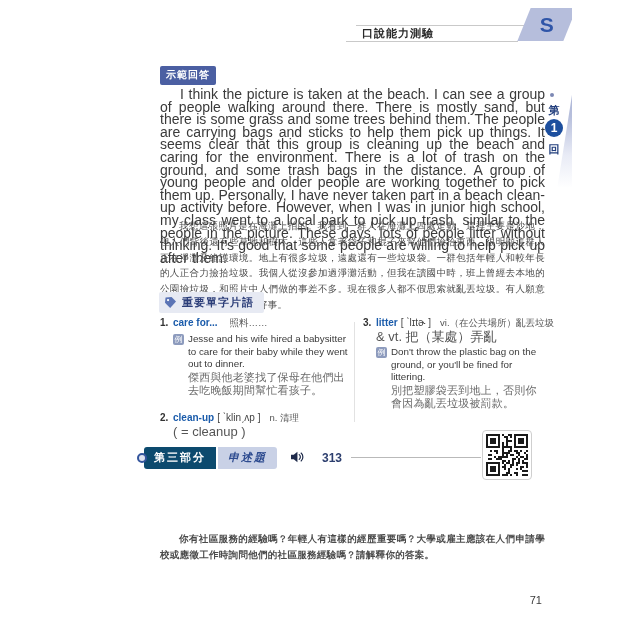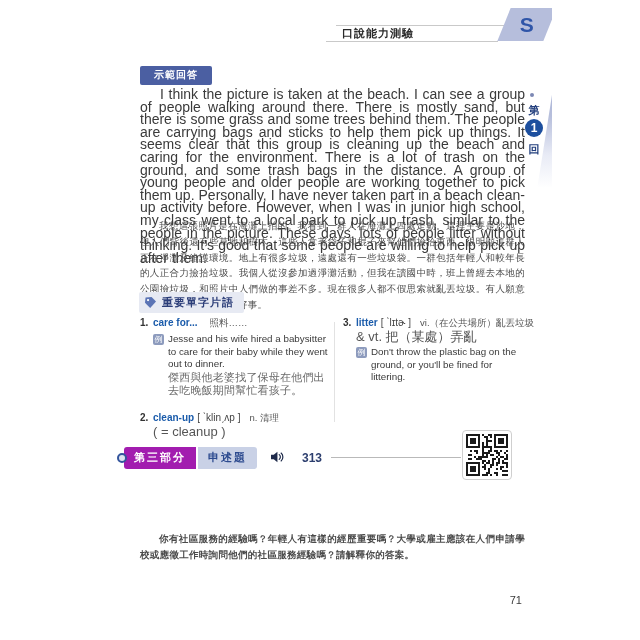--- a/index.html
+++ b/index.html
@@ -1,17 +1,17 @@
 <!DOCTYPE html>
 <html><head>
 <meta charset="utf-8">
 <style>
   html,body{margin:0;padding:0;background:#fff;}
   .page{position:relative;width:552px;height:640px;background:#fff;overflow:hidden;
-        font-family:"Liberation Sans","DejaVu Sans",sans-serif;color:#3b3b3b;}
+        font-family:"Liberation Sans","DejaVu Sans",sans-serif;color:#3b3b3b;margin-left:20px;}
 
   
   .hdr-line{position:absolute;height:1px;background:#c9c9c9;}
   .hdr-line-top{left:336px;top:25px;width:172px;}
   .hdr-line-bottom{left:326px;top:41px;width:172px;}
   .hdr-title{position:absolute;top:26px;right:138px;font-size:11px;font-weight:bold;
              color:#2a2a2a;letter-spacing:1px;}
   .hdr-para{position:absolute;left:504px;top:8px;width:46px;height:33px;background:#b6bedc;
             transform:skewX(-22deg);display:flex;align-items:center;justify-content:center;}
   .hdr-s{transform:skewX(22deg);color:#2f55a8;font-size:21px;font-weight:bold;}
@@ -24,21 +24,21 @@
   .tab-prefix,.tab-suffix{position:absolute;left:526px;width:16px;text-align:center;
              font-size:11px;font-weight:bold;color:#24407e;}
   .tab-prefix{top:103px;}
   .tab-suffix{top:142px;}
   .tab-num{position:absolute;left:525px;top:119px;width:18px;height:18px;border-radius:50%;
            background:#1d4f9e;color:#fff;font-size:12px;font-weight:bold;
            display:flex;align-items:center;justify-content:center;}
 
   
   .badge-sample{position:absolute;left:140px;top:66px;background:#4b5fa2;color:#fff;
-                font-size:10px;font-weight:bold;padding:2px 14px 3px;border-radius:2px;letter-spacing:1px;}
+                font-size:10px;font-weight:bold;padding:2px 6px 3px;border-radius:2px;letter-spacing:1px;}
   .para-en{position:absolute;left:140px;width:385px;margin:0;font-size:14px;line-height:12.6px;
            text-align:justify;color:#3a3a3a;text-indent:20px;}
   .para-zh{position:absolute;left:140px;width:385px;margin:0;font-size:9.5px;line-height:15.8px;
            text-align:justify;color:#4a4a4a;text-indent:19px;letter-spacing:.3px;}
   .sample-en{top:88px;}
   .sample-zh{top:218px;}
 
   
   .vocab-bar{position:absolute;left:139px;top:292px;background:#e7eaf3;border-radius:2px;
              padding:3px 10px 3px 5px;display:flex;align-items:center;gap:5px;}
@@ -59,24 +59,24 @@
   .ex-mark{flex:0 0 auto;width:11px;height:11px;margin-top:1px;background:#8d9bbd;color:#fff;
            font-size:8px;line-height:11px;text-align:center;border-radius:2px;}
   .ex-en{font-size:9.8px;line-height:12.6px;color:#3a3a3a;}
   .ex-zh{font-size:11px;line-height:13.5px;color:#6a6a6a;letter-spacing:.2px;}
 
   
   .part-row{position:absolute;left:117px;top:447px;width:344px;height:21px;
             display:flex;align-items:center;}
   .part-dot{width:6px;height:6px;border-radius:50%;border:2px solid #33549c;background:#dfe4f0;
             margin-right:-3px;z-index:2;}
-  .badge-part{background:#a21caf;color:#fff;font-size:11px;font-weight:bold;letter-spacing:2px;
+  .badge-part{background:#0c4a6e;color:#fff;font-size:11px;font-weight:bold;letter-spacing:2px;
               padding:3px 10px 4px;border-radius:3px 0 0 3px;z-index:1;}
   .badge-type{background:#c9d1e6;color:#2c4a8f;font-size:11px;font-weight:bold;letter-spacing:2px;
-              padding:3px 10px 4px;border-radius:0 3px 3px 0;margin-left:2px;}
+              padding:3px 10px 4px;border-radius:0 3px 3px 0;margin-left:2px;font-style:italic;}
   .audio{display:flex;align-items:center;margin-left:13px;gap:18px;}
   .audio-num{font-size:12px;font-weight:bold;color:#2c3e6e;}
   .part-line{flex:1;height:1px;background:#b9b9b9;margin-left:9px;}
   .qr-box{position:absolute;left:462px;top:430px;width:42px;height:42px;padding:3px;
           border:1px solid #cfcfcf;border-radius:4px;background:#fff;}
   .qr-box svg{display:block;width:42px;height:42px;}
 
   .q-en{top:488px;}
   .q-zh{top:531px;font-weight:bold;}
 
@@ -141,20 +141,21 @@
   <div class="vocab-col vocab-right">
     <div class="vocab-entry">
       <div class="ve-head">
         <span class="ve-num">3.</span><span class="ve-term">litter</span><span class="ve-phon">[ ˋlɪtɚ ]</span><span class="ve-def">vi.（在公共場所）亂丟垃圾</span>
       </div>
       <div class="ve-def2">&amp; vt. 把（某處）弄亂</div>
       <div class="ve-ex">
         <span class="ex-mark">例</span>
         <div>
           <div class="ex-en">Don't throw the plastic bag on the ground, or you'll be fined for littering.</div>
+          <div class="ex-zh">別把塑膠袋丟到地上，否則你會因為亂丟垃圾被罰款。</div>
         </div>
       </div>
     </div>
   </div>
 
   <div class="part-row">
     <div class="part-dot"></div>
     <div class="badge-part">第三部分</div>
     <div class="badge-type">申述題</div>
     <div class="audio">

